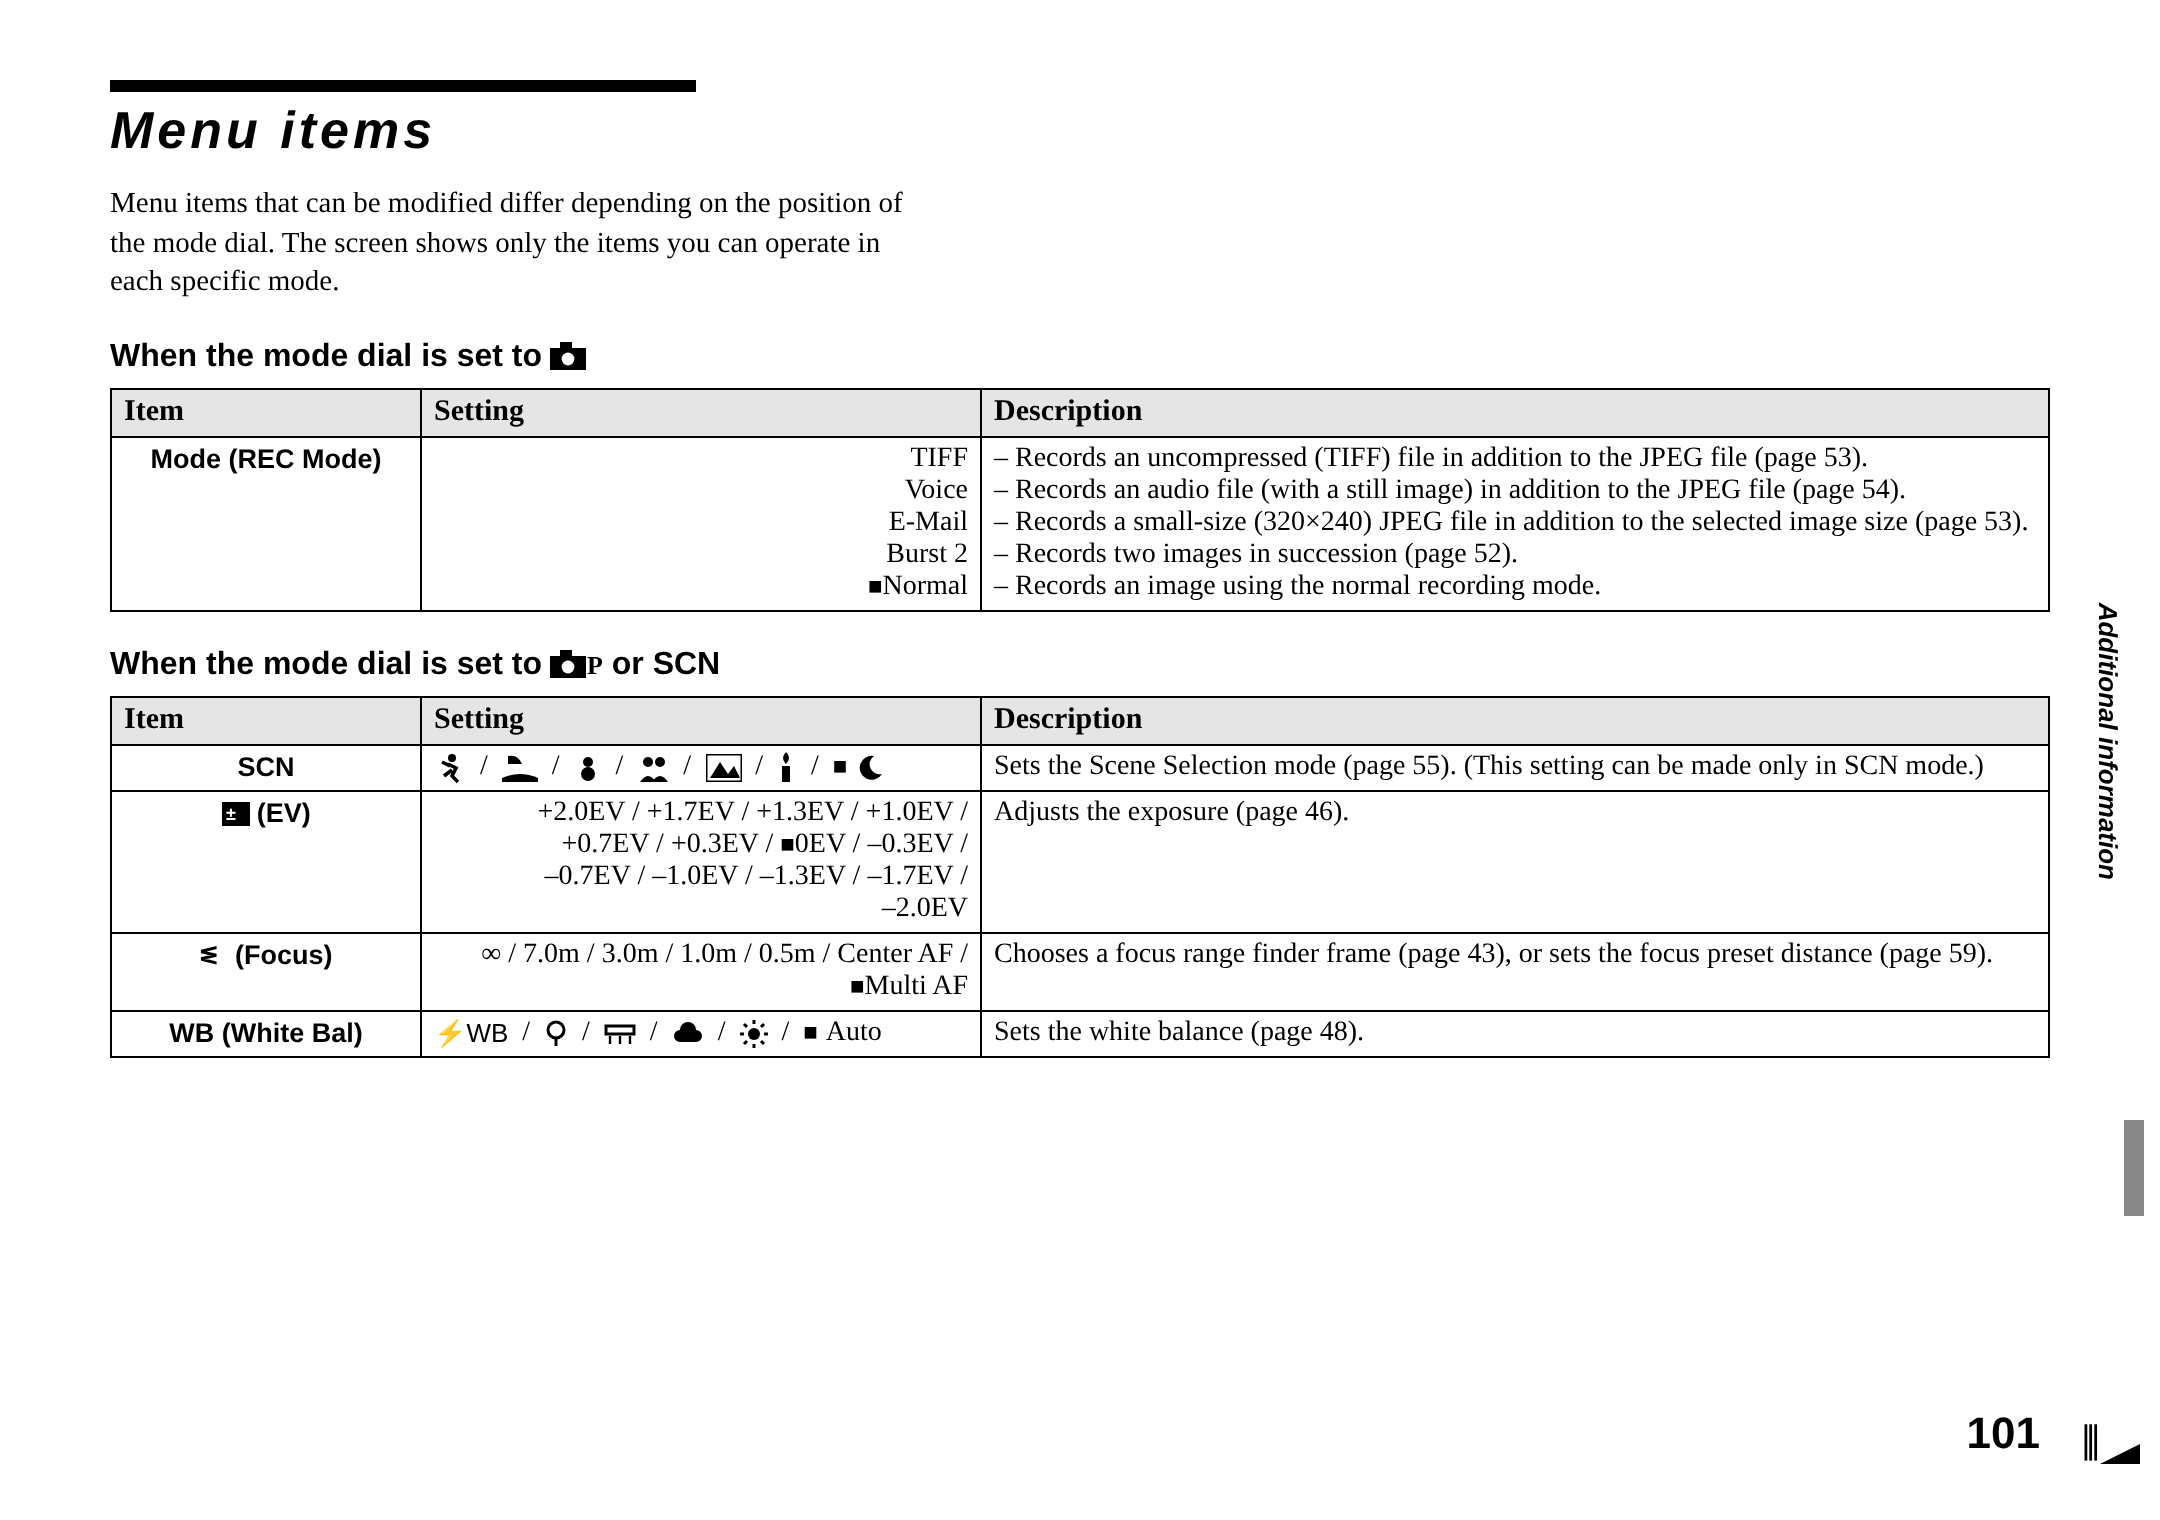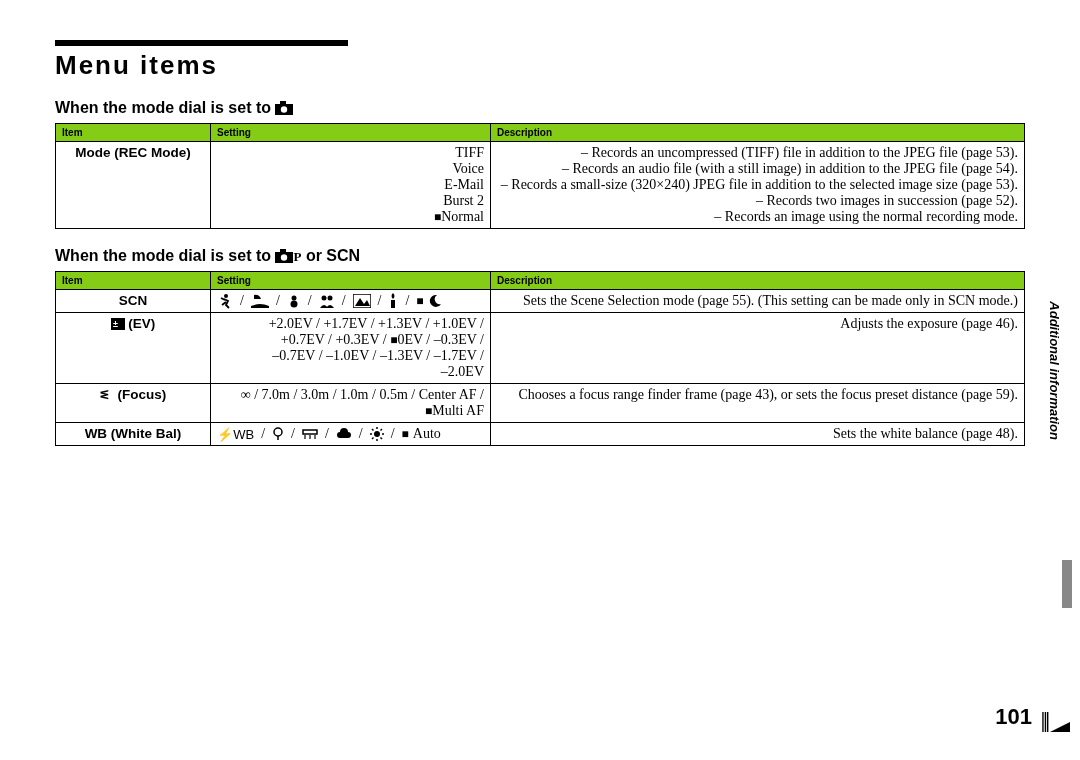--- a/index.html
+++ b/index.html
@@ -11,20 +11,21 @@
     color: #000;
     width: 1080px;
     height: 760px;
     position: relative;
     background: #fff;
   }
   .topbar { height: 6px; background: #000; width: 293px; margin-bottom: 4px; }
   h1 {
     font-family: Arial, Helvetica, sans-serif;
     font-weight: bold;
+    font-style: italic;
     font-size: 26px;
     letter-spacing: 2px;
     margin: 0 0 12px 0;
   }
   .intro p { margin: 0 0 2px 0; line-height: 1.35; max-width: 400px; }
   .squaremark::before { content: "■"; font-size: 13px; }
   h2 {
     font-family: Arial, Helvetica, sans-serif;
     font-size: 16px;
     font-weight: bold;
@@ -35,41 +36,41 @@
     width: 100%;
     font-size: 14px;
   }
   th, td {
     border: 1px solid #000;
     padding: 3px 6px;
     text-align: left;
     vertical-align: top;
   }
   th {
-    background: #84cc16;
-    font-family: Liberation Sans, sans-serif;
-    font-weight: bold;
-    font-size: 10px;
+    background: #e5e5e5;
+    font-family: Liberation Serif, serif;
+    font-weight: bold;
+    font-size: 15px;
   }
   col.c-item { width: 155px; }
   col.c-setting { width: 280px; }
   .itemcell {
     font-family: Arial, Helvetica, sans-serif;
     font-weight: bold;
     font-size: 13.5px;
     text-align: center;
   }
   .settingcell { font-family: "Times New Roman", Times, serif; text-align: right; }
-  .desccell { font-family: "Times New Roman", Times, serif; text-align: right; }
+  .desccell { font-family: "Times New Roman", Times, serif; }
   .desccell .line { display:block; padding-left: 12px; text-indent: -12px; }
   .desccell .line::before { content: "– "; }
   .footer {
     position: absolute;
     bottom: 30px;
-    right: 48px;
+    right: 60px;
     font-family: Arial, Helvetica, sans-serif;
     font-weight: bold;
     font-size: 22px;
   }
   .sidetab {
     position: absolute;
     right: 18px;
     top: 440px;
     transform: rotate(90deg);
     transform-origin: right top;
@@ -112,20 +113,21 @@
   .scn-icons { display:flex; gap:4px; align-items:center; }
   .scn-icons .sep { padding:0 3px; }
 </style>
 </head>
 <body>
 
 <div class="topbar"></div>
 <h1>Menu items</h1>
 
 <div class="intro">
+  <p>Menu items that can be modified differ depending on the position of the mode dial. The screen shows only the items you can operate in each specific mode.</p>
 </div>
 
 <h2>
   <span>When the mode dial is set to </span>
   <svg class="icon" width="18" height="14" viewBox="0 0 18 14">
       <rect x="0" y="3" width="18" height="11" fill="#000"></rect>
       <rect x="5" y="0" width="6" height="4" fill="#000"></rect>
       <circle cx="9" cy="8.5" r="3.2" fill="#fff"></circle>
     </svg>
 </h2>

